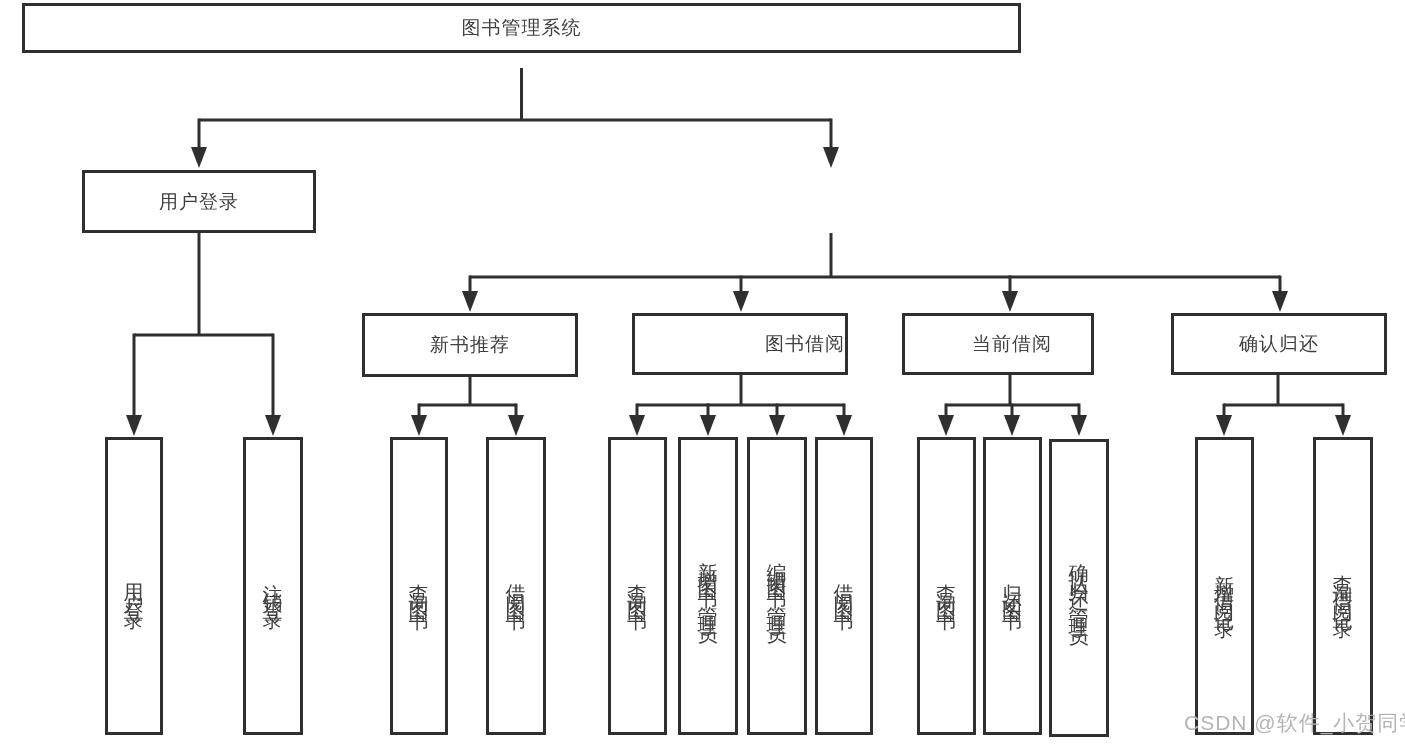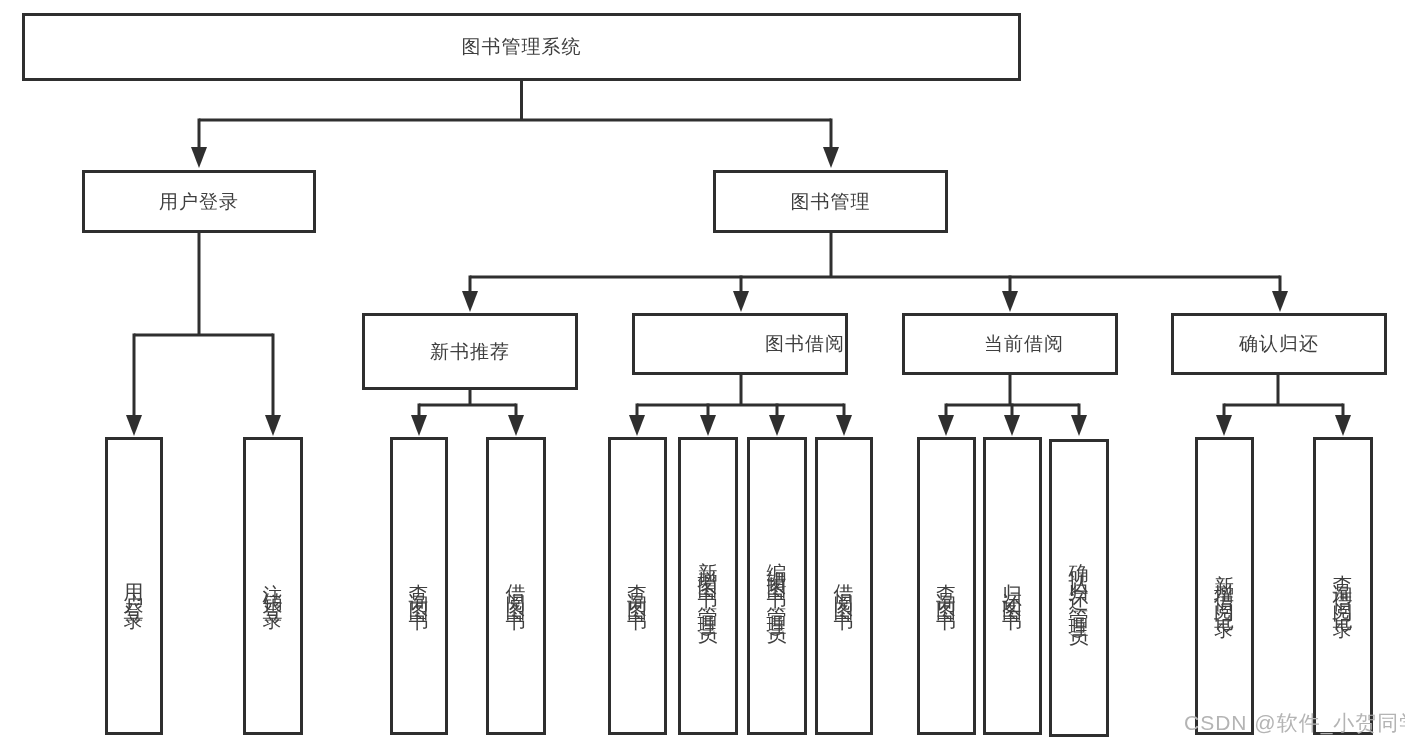--- a/index.html
+++ b/index.html
@@ -142,38 +142,35 @@
       <path d="M1224 405 H1343"></path>
       <path d="M1224 403.5 V416"></path>
       <path d="M1343 403.5 V416"></path>
     </g>
     <g fill="#2f2f2f" stroke="none">
       <polygon points="1216,415 1232,415 1224,436"></polygon>
       <polygon points="1335,415 1351,415 1343,436"></polygon>
     </g>
   </svg>
 
-  <div class="box hbox" style="left:22px; top:13px; width:999px; height:68px;">
+  <div class="box hbox" style="left:22px; top:3px; width:999px; height:50px;">
     <span>图书管理系统</span>
   </div>
 
   <div class="box hbox" style="left:82px; top:170px; width:234px; height:63px;">
     <span>用户登录</span>
   </div>
-  <div class="box hbox" style="left:713px; top:170px; width:235px; height:63px;">
-    <span>图书管理</span>
-  </div>
-
-  <div class="box hbox" style="left:362px; top:313px; width:216px; height:77px;">
+
+  <div class="box hbox" style="left:362px; top:313px; width:216px; height:64px;">
     <span>新书推荐</span>
   </div>
   <div class="box hbox" style="left:632px; top:313px; width:216px; height:62px;justify-content:flex-end;">
     <span>图书借阅</span>
   </div>
-  <div class="box hbox" style="left:902px; top:313px; width:216px; height:62px;padding-left:28px;">
+  <div class="box hbox" style="left:902px; top:313px; width:192px; height:62px;padding-left:28px;">
     <span>当前借阅</span>
   </div>
   <div class="box hbox" style="left:1171px; top:313px; width:216px; height:62px;">
     <span>确认归还</span>
   </div>
 
   <div class="box vbox" style="left:105px; top:437px; width:58px; height:298px;">
     <span>用户登录</span>
   </div>
   <div class="box vbox" style="left:243px; top:437px; width:60px; height:298px;">

